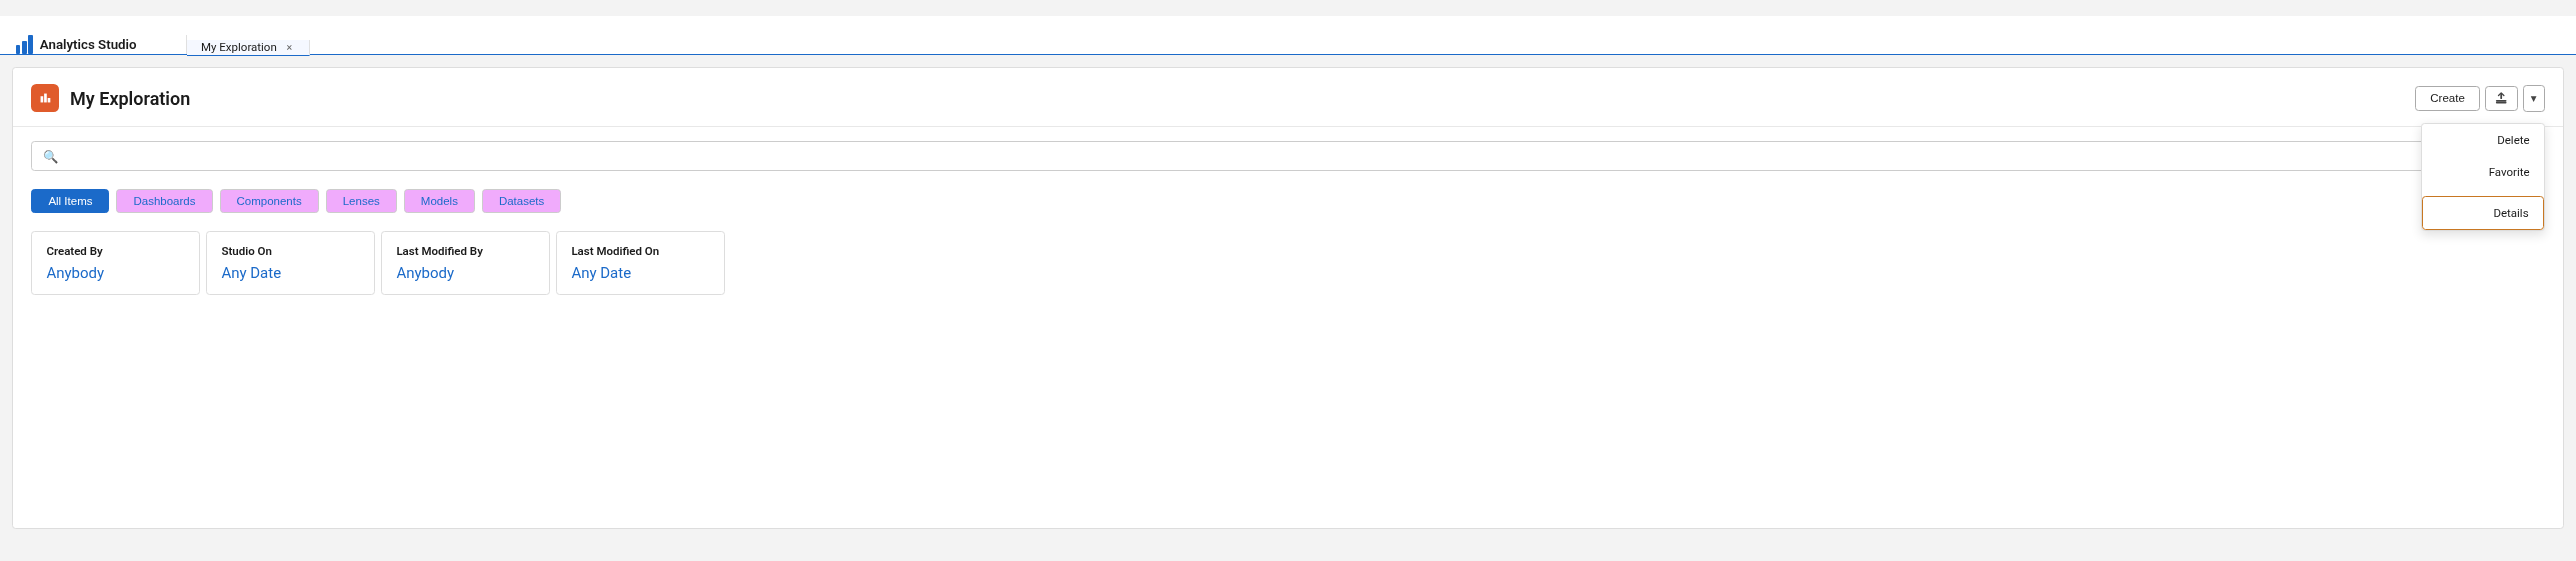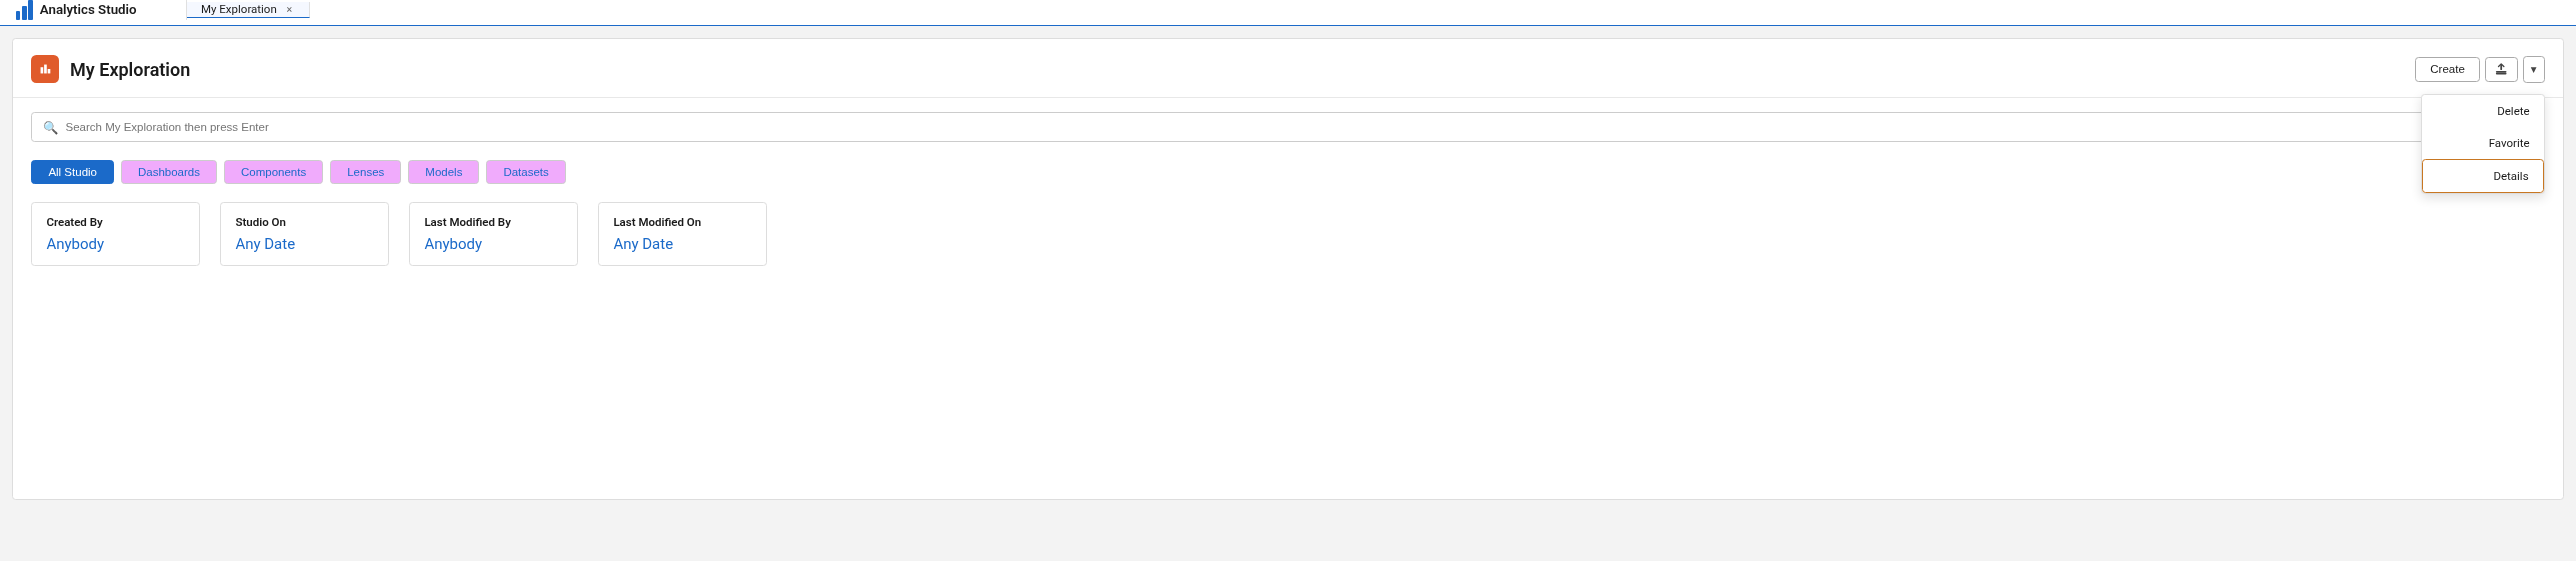--- a/index.html
+++ b/index.html
@@ -6,24 +6,25 @@
     body {
       font-family: -apple-system, BlinkMacSystemFont, 'Segoe UI', Roboto, sans-serif;
       background: #f3f3f3;
       font-size: 12.4px;
       color: #333;
     }
 
     
     .top-nav {
       display: flex;
-      align-items: flex-start;
+      align-items: flex-end;
       background: #fff;
       border-bottom: 1.8px solid #1b6ac9;
-      height: 26px;
+      height: 39px;
+      margin-top: 16px;
     }
     .nav-brand {
       display: flex;
       align-items: center;
       gap: 7px;
       padding: 0 16px;
       font-size: 13.3px;
       font-weight: 600;
       color: #1b1b1b;
       border-right: 0.9px solid #e0e0e0;
@@ -158,20 +159,21 @@
     .dropdown-item {
       padding: 9px 14px;
       font-size: 11.5px;
       color: #1b1b1b;
       cursor: pointer;
       display: block;
     }
     .dropdown-item.details-item {
       border: 1.8px solid #c87722;
       border-radius: 3.6px;
+      margin-top: 8px;
     }
 
     
     .search-area {
       padding: 14px 18px 9px 18px;
     }
     .search-input-wrap {
       display: flex;
       align-items: center;
       border: 0.9px solid #ccc;
@@ -213,21 +215,21 @@
       background: #1b6ac9;
       color: #fff;
       border-color: #1b6ac9;
       font-weight: 500;
     }
 
     
     .filter-cards {
       padding: 5.3px 18px 18px 18px;
       display: flex;
-      gap: 20px;
+      gap: 6px;
     }
     .filter-card {
       border: 0.9px solid #ddd;
       border-radius: 3.6px;
       padding: 12.4px 18px 12.4px 14px;
       min-width: 169px;
       background: #fff;
       cursor: pointer;
     }
     .filter-card-title {
@@ -289,26 +291,25 @@
 
   <div class="dropdown-menu">
     <span class="dropdown-item">Delete</span>
     <span class="dropdown-item">Favorite</span>
     <span class="dropdown-item details-item">Details</span>
   </div>
 
   <div class="search-area">
     <div class="search-input-wrap">
       <span class="search-icon-char">🔍</span>
-      <input class="search-input" type="text" placeholder="Search My Exploration then press Enter" style="">
     </div>
   </div>
 
   <div class="filter-tabs">
-    <button class="tab-btn active">All Studio</button>
+    <button class="tab-btn active">All Items</button>
     <button class="tab-btn">Dashboards</button>
     <button class="tab-btn">Components</button>
     <button class="tab-btn">Lenses</button>
     <button class="tab-btn">Models</button>
     <button class="tab-btn">Datasets</button>
   </div>
 
   <div class="filter-cards">
     <div class="filter-card">
       <div class="filter-card-title">Created By</div>

